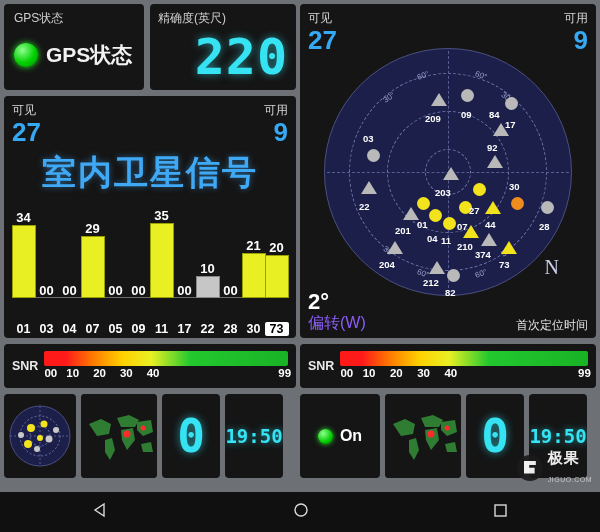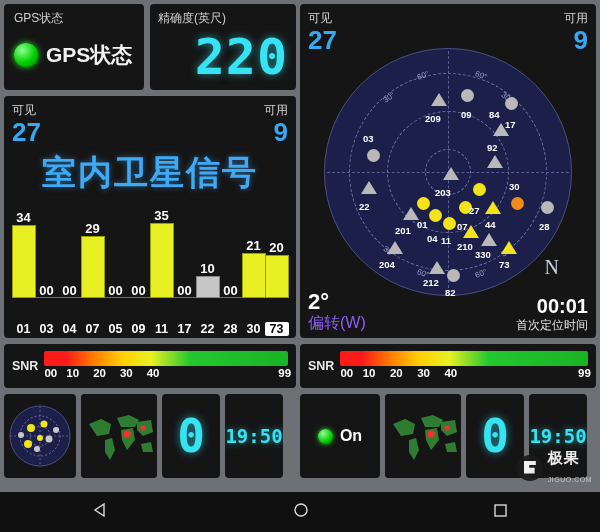--- a/index.html
+++ b/index.html
@@ -394,21 +394,21 @@
           <div class="sat" style="left: 160px; top: 152px;">
             <div class="sym tri" style="border-bottom: 13px solid rgb(242, 227, 28);"></div>
             <span class="id" style="left: 0px; top: 18px;">44</span>
           </div>
           <div class="sat" style="left: 138px; top: 176px;">
             <div class="sym tri" style="border-bottom: 13px solid rgb(242, 227, 28);"></div>
             <span class="id" style="left: -6px; top: 16px;">210</span>
           </div>
           <div class="sat" style="left: 156px; top: 184px;">
             <div class="sym tri" style="border-bottom: 13px solid rgb(185, 185, 185);"></div>
-            <span class="id" style="left: -6px; top: 16px;">330</span>
+            <span class="id" style="left: -6px; top: 16px;">374</span>
           </div>
           <div class="sat" style="left: 176px; top: 192px;">
             <div class="sym tri" style="border-bottom: 13px solid rgb(242, 227, 28);"></div>
             <span class="id" style="left: -2px; top: 18px;">73</span>
           </div>
           <div class="sat" style="left: 104px; top: 212px;">
             <div class="sym tri" style="border-bottom: 13px solid rgb(185, 185, 185);"></div>
             <span class="id" style="left: -6px; top: 16px;">212</span>
           </div>
           <div class="sat" style="left: 122px; top: 220px;">
@@ -416,21 +416,20 @@
             <span class="id" style="left: -2px; top: 18px;">82</span>
           </div>
         </div>
 
       <div class="sky-foot">
         <div class="left">
           <div class="big">2°</div>
           <div class="sub">偏转(W)</div>
         </div>
         <div class="right">
-          <div class="big">00:01</div>
           <div class="sub">首次定位时间</div>
         </div>
       </div>
     </div>
 
     <div class="panel snr">
       <span class="snr-lbl">SNR</span>
       <div class="grad-wrap">
         <div class="grad"></div>
         <div class="ticks" id="snr-ticks-right">

